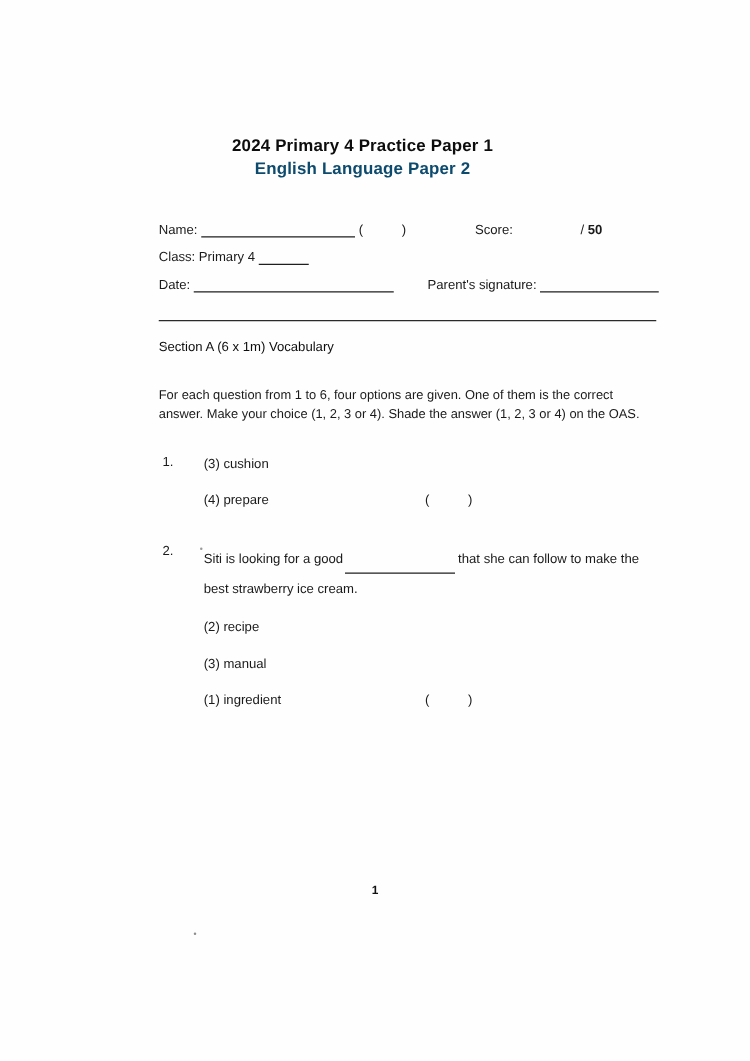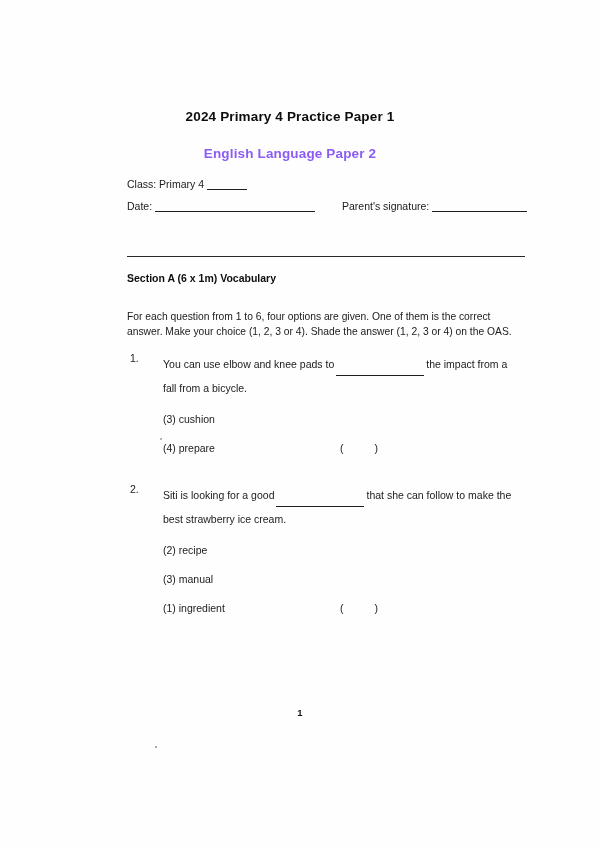--- a/index.html
+++ b/index.html
@@ -34,23 +34,22 @@
     font-size: 13.5px;
     font-weight: bold;
     letter-spacing: 0.15px;
     color: #0d0d0d;
     line-height: 18px;
   }
   .doc-subtitle {
     font-size: 13.5px;
     font-weight: bold;
     letter-spacing: 0.15px;
-    color: #8b5cf6;
+    color: #0c4a6e;
     line-height: 18px;
-    margin-top: 19px;
   }
 
   
   .particulars {
     position: absolute;
     left: 127px;
     top: 178px;
     width: 400px;
     font-size: 10.5px;
     color: #1a1a1a;
@@ -109,21 +108,21 @@
     height: 0;
     border-top: 1.4px solid #2a2a2a;
   }
 
   
   .section-head {
     position: absolute;
     left: 127px;
     top: 272px;
     font-size: 10.5px;
-    font-weight: bold;
+    font-weight: normal;
     color: #0d0d0d;
   }
   .instructions {
     position: absolute;
     left: 127px;
     top: 310px;
     width: 398px;
     font-size: 10.3px;
     line-height: 14.6px;
     color: #1a1a1a;
@@ -211,20 +210,26 @@
 
 <div class="page">
 
   <div class="title-block">
     <div class="doc-title">2024 Primary 4 Practice Paper 1</div>
     <div class="doc-subtitle">English Language Paper 2</div>
   </div>
 
   <div class="particulars">
 
+    <div class="p-row">
+      <span class="p-label">Name:</span><span class="rule-ul ul-name"></span><span class="bracket">(   )</span>
+      <span class="score-wrap">
+        <span class="p-label">Score:</span><span class="score-val"><span class="slash">/</span>&nbsp;<span>50</span></span>
+      </span>
+    </div>
 
     <div class="p-row">
       <span class="p-label">Class: Primary 4</span><span class="rule-ul ul-class"></span>
     </div>
 
     <div class="p-row">
       <span class="p-label">Date:</span><span class="rule-ul ul-date"></span>
       <span class="sign-wrap">
         <span class="p-label">Parent's signature:</span><span class="rule-ul ul-sign"></span>
       </span>
@@ -235,21 +240,20 @@
   <div class="hrule"></div>
 
   <div class="section-head">Section A (6 x 1m) Vocabulary</div>
   <div class="instructions">For each question from 1 to 6, four options are given. One of them is the correct answer. Make your choice (1, 2, 3 or 4). Shade the answer (1, 2, 3 or 4) on the OAS.</div>
 
   <div class="questions">
 
     <div class="question">
       <div class="q-num">1.</div>
       <div class="q-body">
-        <div class="q-text"><span>You can use elbow and knee pads to</span><span class="ul-blank"></span><span>the impact from a fall from a bicycle.</span></div>
         <div class="options">
           <div class="option"><span>(3) cushion</span></div>
           <div class="option"><span>(4) prepare</span><span class="opt-answer">(   )</span></div>
         </div>
       </div>
     </div>
 
     <div class="question" style="margin-top:27px;">
       <div class="q-num">2.</div>
       <div class="q-body">

